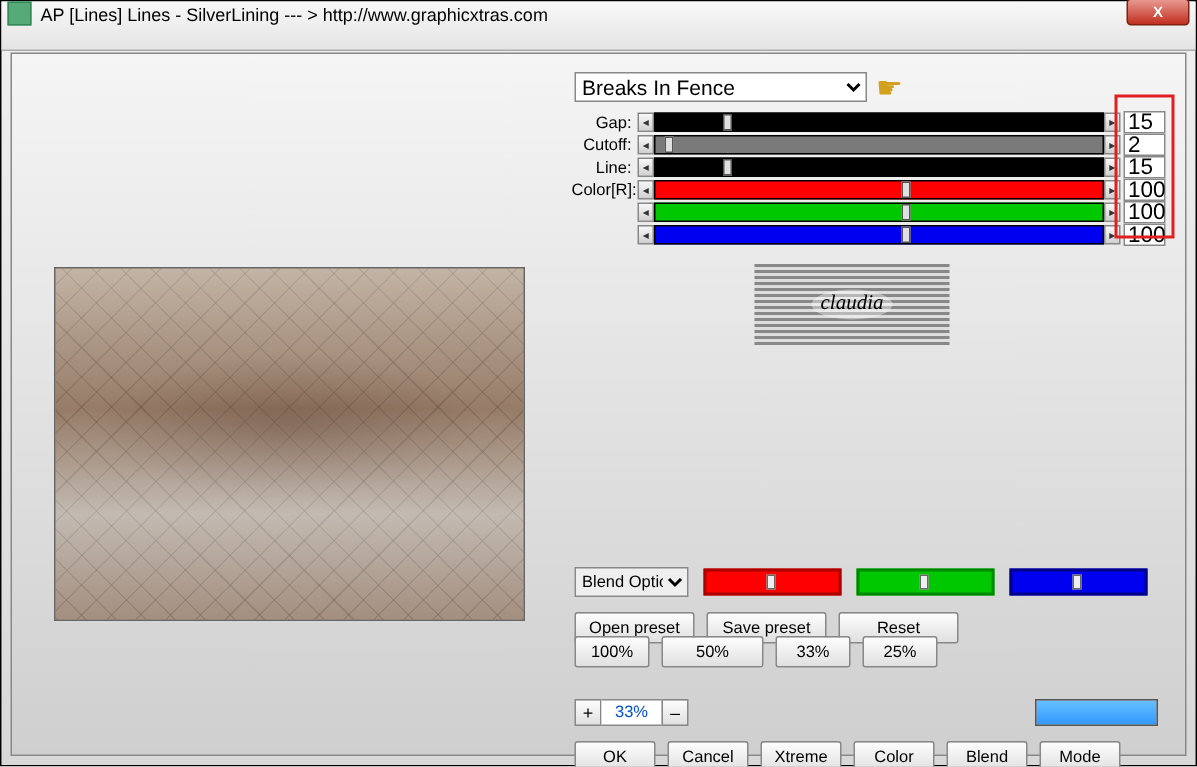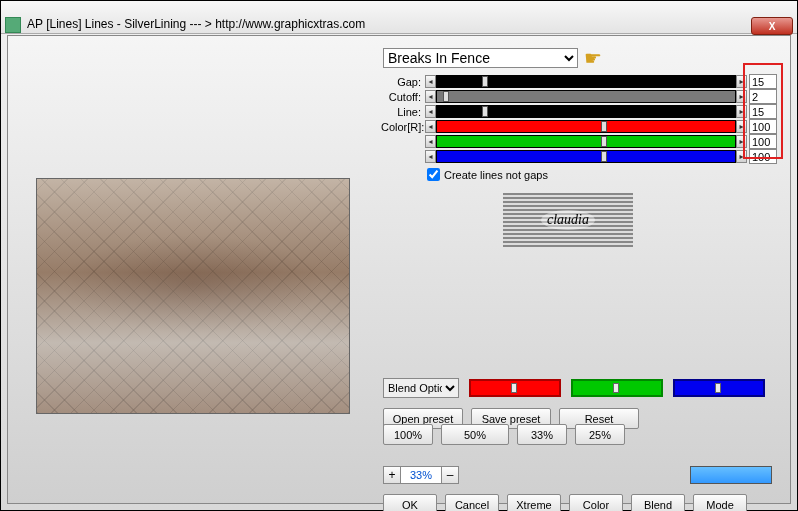--- a/index.html
+++ b/index.html
@@ -1,18 +1,18 @@
 <!DOCTYPE html>
 <html><head>
 <meta charset="utf-8">
 <style>
 * { box-sizing: border-box; margin: 0; padding: 0; }
 body { font-family: Tahoma, Arial, sans-serif; font-size: 11px; background: #fff; }
 .window { width: 798px; height: 511px; border: 1px solid #000; background: linear-gradient(to bottom, #f0f0f0, #d8d8d8); position: relative; }
-.titlebar { height: 28px; background: linear-gradient(to bottom, #f8f8f8, #e4e4e4); border-bottom: 1px solid #aaa; display: flex; align-items: flex-start; padding: 16px 4px; }
+.titlebar { height: 28px; background: linear-gradient(to bottom, #f8f8f8, #e4e4e4); border-bottom: 1px solid #aaa; display: flex; align-items: flex-end; padding: 16px 4px; }
 .titlebar .icon { width: 16px; height: 16px; background: #5a7; border: 1px solid #385; margin-right: 6px; }
 .titlebar .title { flex: 1; font-size: 12px; color: #000; }
 .close-btn { width: 42px; height: 18px; background: linear-gradient(to bottom, #e89890, #c03020); border: 1px solid #802010; border-radius: 3px; display: flex; align-items: center; justify-content: center; color: #fff; font-weight: bold; font-size: 10px; cursor: pointer; }
 .content { position: absolute; top: 28px; left: 0; right: 0; bottom: 0; padding: 6px; }
 .inner { border: 1px solid #888; width: 100%; height: 100%; position: relative; background: linear-gradient(to bottom, #f5f5f5, #cfcfcf); }
 .preview { position: absolute; left: 28px; top: 142px; width: 314px; height: 236px; border: 1px solid #666; background: #bba590; overflow: hidden; }
 .preview-inner { width: 100%; height: 100%; background:
   linear-gradient(to bottom, rgba(200,190,180,0.6), rgba(120,90,70,0.55) 40%, rgba(200,200,200,0.6) 70%, rgba(140,120,110,0.5)),
   repeating-linear-gradient(45deg, rgba(80,70,60,0.35) 0 1px, transparent 1px 14px),
   repeating-linear-gradient(-45deg, rgba(80,70,60,0.35) 0 1px, transparent 1px 14px),
@@ -26,21 +26,21 @@
 .slider-block { margin-left: -2px; }
 .slider-row { display: flex; align-items: center; height: 15px; margin-bottom: 0; }
 .slabel { width: 44px; text-align: right; padding-right: 4px; font-size: 11px; color: #000; white-space: nowrap;}
 .slider-track { position: relative; height: 13px; border: 1px solid #000; background: #000; flex: 0 0 300px; display:flex; align-items:center; }
 .slider-track.gray { background: #7a7a7a; }
 .slider-track.red { background: #f00; }
 .slider-track.green { background: #00c800; }
 .slider-track.blue { background: #0000f0; }
 .arrow-btn { width: 11px; height: 13px; background: linear-gradient(#f8f8f8,#d0d0d0); border: 1px solid #888; display:flex; align-items:center; justify-content:center; font-size: 8px; color:#333; cursor:pointer;}
 .slider-thumb { position:absolute; width:6px; height:11px; top:0; background:#e0e0e0; border:1px solid #555; cursor:pointer;}
-.val-box { width: 28px; height: 15px; border: 1px solid #888; background: #fff; font-size: 11px; padding: 0 2px; display:flex; align-items:center; margin-left: 2px;}
+.val-box { width: 28px; height: 15px; border: 1px solid #888; background: #fff; font-size: 15px; padding: 0 2px; display:flex; align-items:center; margin-left: 2px;}
 .highlight-box { position: absolute; left: 735px; top: 27px; width: 40px; height: 96px; border: 2px solid #e02020; pointer-events:none; }
 .checkbox-row { margin-left: 44px; margin-top: 4px; display:flex; align-items:center; gap:4px; font-size:11px;}
 .checkbox-row input { width:13px; height:13px; }
 .logo-area { margin: 12px 0 0 120px; width: 130px; height: 54px; background: repeating-linear-gradient(to bottom, #888 0 2px, #ddd 2px 4px); display:flex; align-items:center; justify-content:center; position:relative;}
 .logo-area .lname { background: rgba(255,255,255,0.4); padding: 2px 6px; font-family: cursive; font-size: 14px; font-style:italic; border-radius:50%; }
 .blend-row { position:absolute; top: 330px; display:flex; align-items:center; gap: 10px; }
 select.blend { width: 76px; height: 20px; font-size:11px; border:1px solid #888;}
 .color-slider { width: 92px; height: 18px; border:2px solid; position:relative; cursor:pointer;}
 .color-slider.red { background:#f00; border-color:#a00;}
 .color-slider.green { background:#00c800; border-color:#080;}
@@ -137,24 +137,20 @@
             <div class="arrow-btn">◂</div>
             <div class="slider-track blue">
                 <div class="slider-thumb" style="left:55%"></div>
               </div>
             <div class="arrow-btn">▸</div>
             <div class="val-box">100</div>
           </div>
 
         </div>
 
-        <div class="checkbox-row">
-          <input type="checkbox" checked="" style="">
-          <span>Create lines not gaps</span>
-        </div>
 
         <div class="logo-area">
           <span class="lname">claudia</span>
         </div>
 
         <div class="blend-row">
           <select class="blend">
             <option>Blend Options</option>
           </select>
           <div class="color-slider red">

